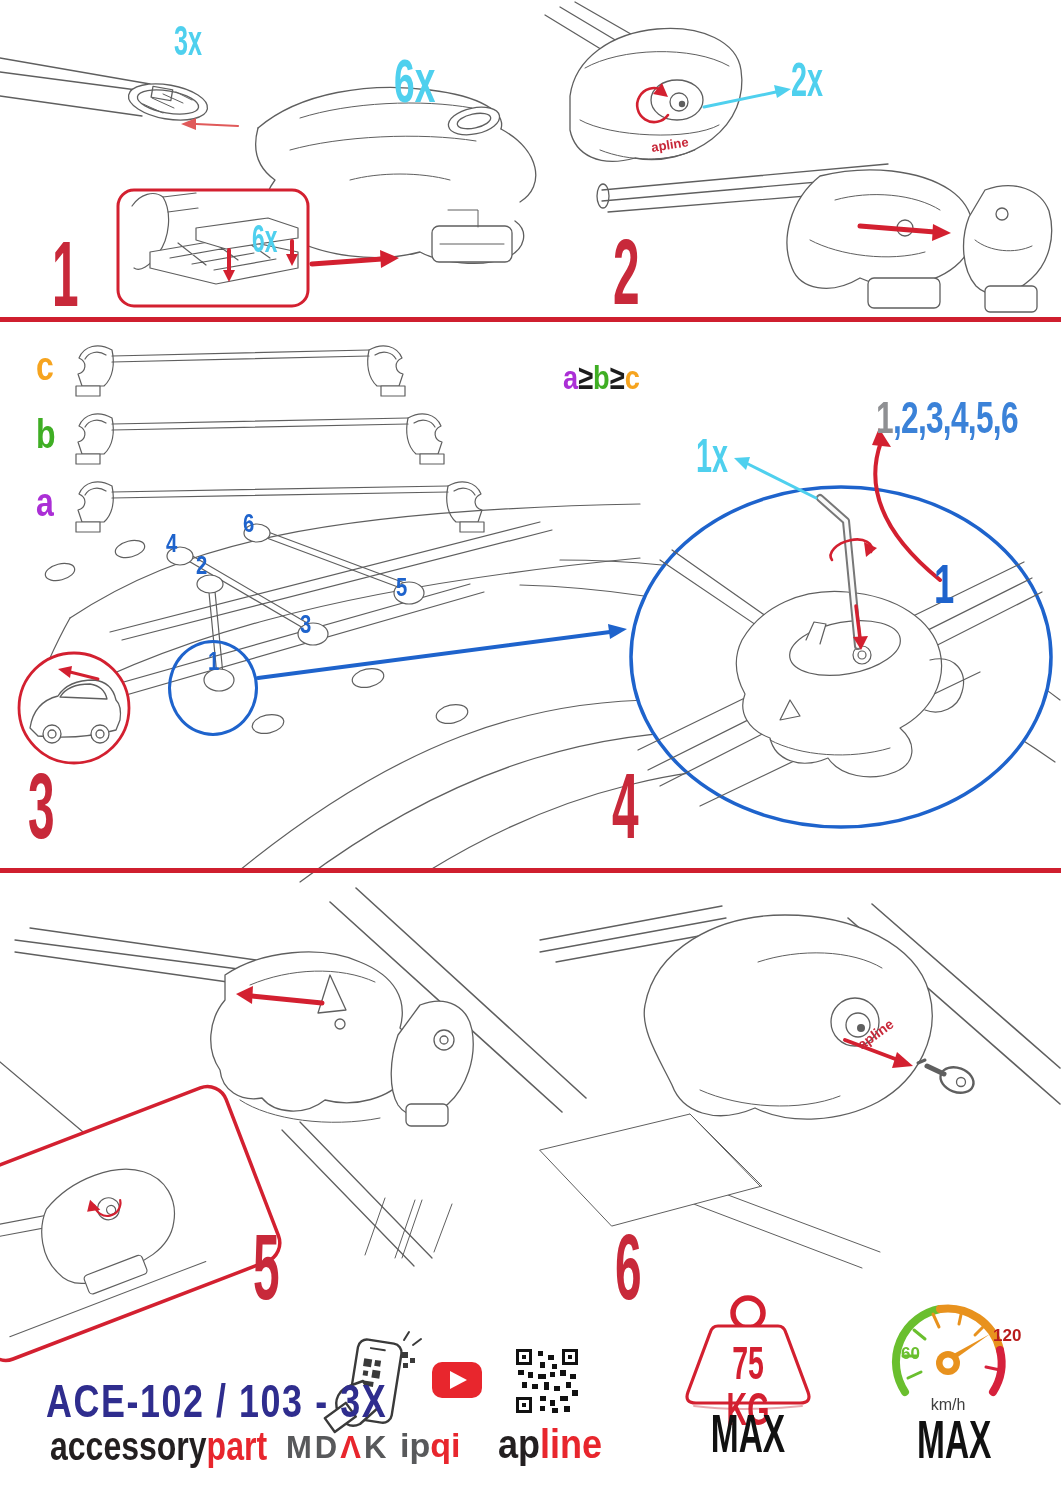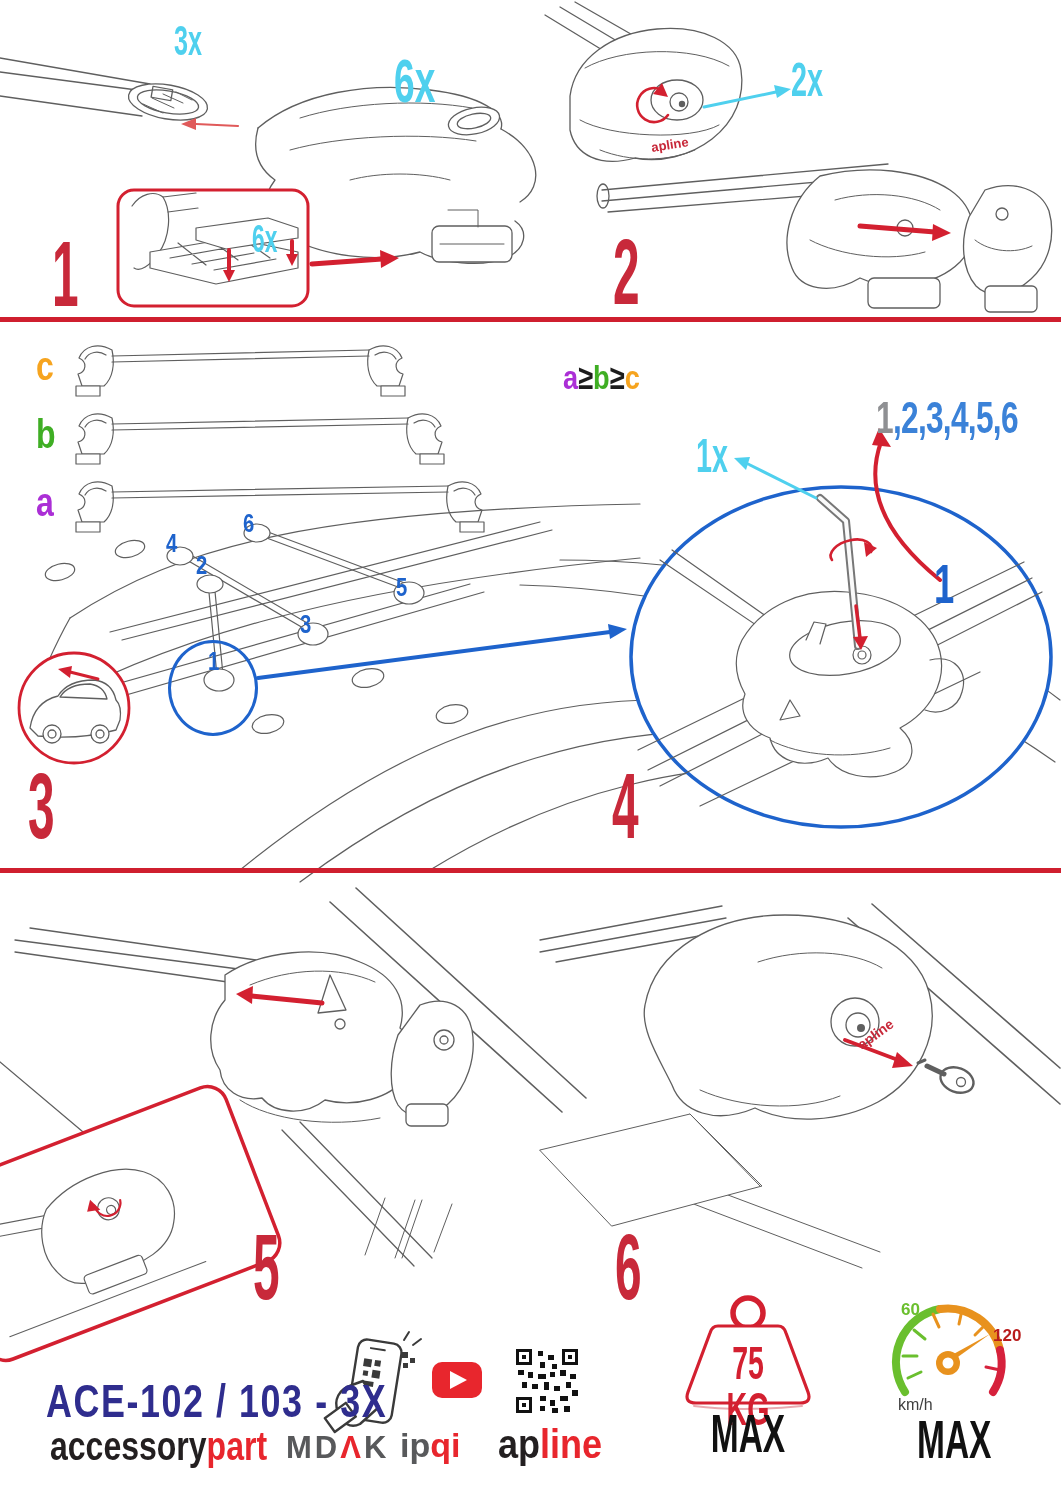--- a/index.html
+++ b/index.html
@@ -414,18 +414,18 @@
   <span style="color:var(--lgray)">ip</span><span style="color:var(--brandred)">qi</span>
 </div>
 
 <div class="abs" style="left:498px;top:1422px;font-size:40px;font-weight:bold;transform:scaleX(.9);transform-origin:left top;white-space:nowrap">
   <span style="color:var(--ink)">ap</span><span style="color:var(--brandred)">line</span>
 </div>
 
 <div class="abs" style="left:688px;top:1340px;width:120px;text-align:center;font-size:46px;font-weight:bold;color:#d32030;line-height:1;transform:scaleX(.62);transform-origin:center top">75 KG</div>
 <div class="abs" style="left:688px;top:1406px;width:120px;text-align:center;font-size:54px;font-weight:bold;color:#111;line-height:1;transform:scaleX(.62);transform-origin:center top">MAX</div>
 
-<div class="abs" style="left:901px;top:1300px;font-size:17px;font-weight:bold;color:#6abf2e">60</div>
+<div class="abs" style="left:901px;top:1344px;font-size:17px;font-weight:bold;color:#6abf2e">60</div>
 <div class="abs" style="left:993px;top:1326px;font-size:17px;font-weight:bold;color:#b91c1c">120</div>
-<div class="abs" style="left:898px;top:1396px;width:100px;font-size:16px;color:#3f3f3f">km/h</div>
+<div class="abs" style="left:898px;top:1396px;width:100px;text-align:center;font-size:16px;color:#3f3f3f">km/h</div>
 <div class="abs" style="left:898px;top:1412px;width:100px;text-align:center;font-size:54px;font-weight:bold;color:#111;line-height:1;transform:scaleX(.62);transform-origin:center top">MAX</div>
 
 </div>
 
 </body></html>

